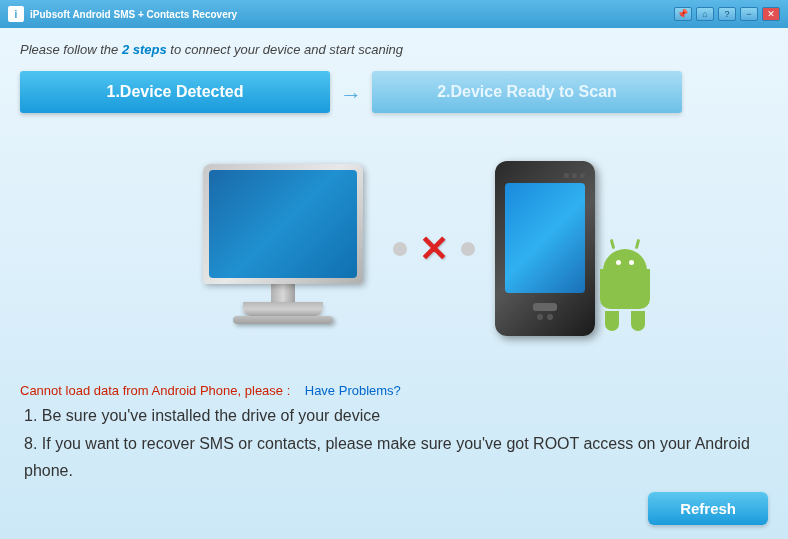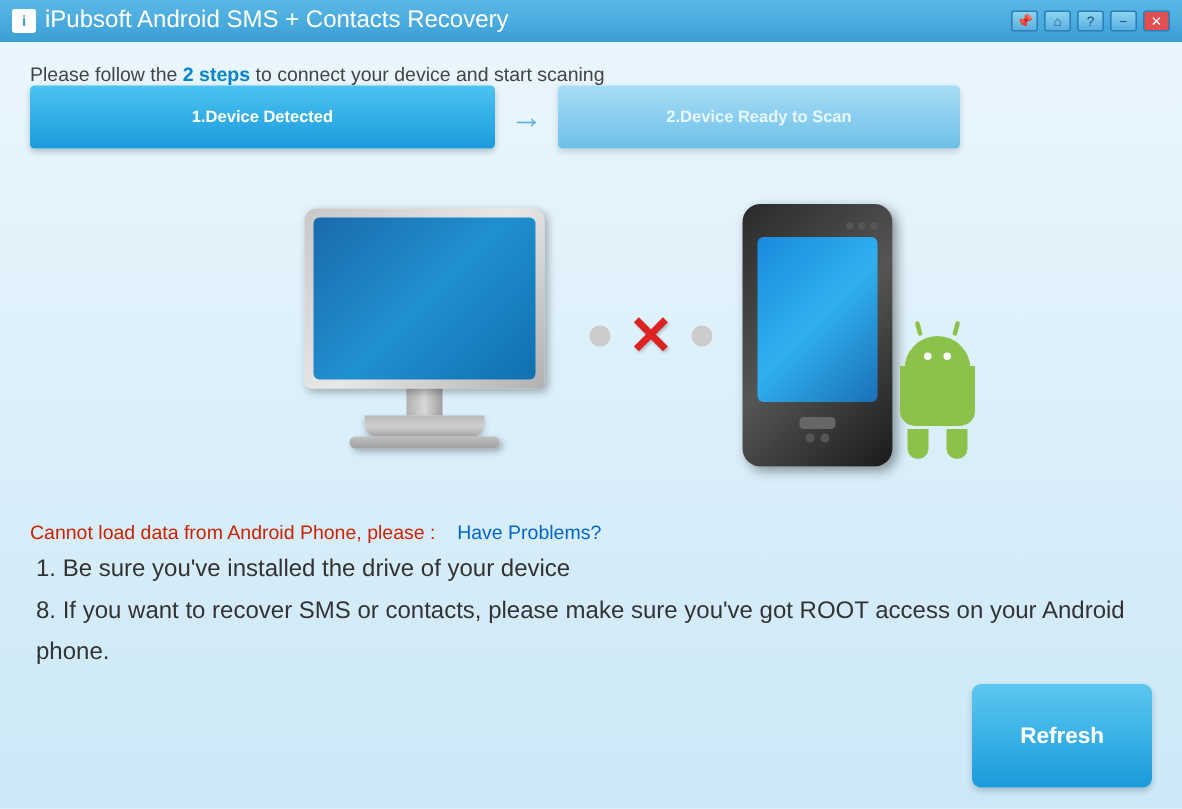--- a/index.html
+++ b/index.html
@@ -28,22 +28,22 @@
       border-radius: 2px;
       display: flex;
       align-items: center;
       justify-content: center;
       font-size: 10px;
       color: #3a9fd4;
       font-weight: bold;
     }
     .title-bar-text {
       color: white;
-      font-size: 16px;
-      font-weight: normal;
+      font-size: 10px;
+      font-weight: bold;
       flex: 1;
     }
     .title-bar-controls {
       display: flex;
       gap: 4px;
     }
     .title-bar-btn {
       width: 18px;
       height: 14px;
       background: #6ecef5;
@@ -70,54 +70,56 @@
       height: calc(100% - 28px);
       padding: 14px 20px 14px 20px;
       display: flex;
       flex-direction: column;
     }
 
     
     .instruction {
       font-size: 13px;
       color: #444;
+      margin-bottom: 14px;
+      font-style: italic;
     }
     .instruction .steps {
       color: #0084cc;
       font-weight: bold;
     }
 
     
     .steps-bar {
       display: flex;
       align-items: center;
       gap: 0;
       margin-bottom: 10px;
     }
     .step-btn {
       height: 42px;
       border-radius: 3px;
       border: none;
-      font-size: 11px;
+      font-size: 16px;
       font-weight: bold;
       cursor: pointer;
       display: flex;
       align-items: center;
       justify-content: center;
     }
     .step-btn.active {
       background: linear-gradient(to bottom, #4dc3f0, #1a9bdc);
       color: white;
       width: 310px;
       box-shadow: 0 2px 4px rgba(0,0,0,0.2);
     }
     .step-btn.inactive {
       background: linear-gradient(to bottom, #a8ddf5, #6dc0e8);
       color: #e8f6ff;
-      width: 268px;
+      width: 310px;
       box-shadow: 0 2px 4px rgba(0,0,0,0.15);
     }
     .step-arrow {
       color: #5aafe0;
       font-size: 22px;
       margin: 0 10px;
       font-weight: bold;
     }
 
     
@@ -345,21 +347,21 @@
     .refresh-btn-area {
       display: flex;
       justify-content: flex-end;
       margin-top: 8px;
     }
     .refresh-btn {
       background: linear-gradient(to bottom, #5cc8f0, #1a9bdc);
       color: white;
       border: none;
       border-radius: 6px;
-      padding: 26px 32px;
+      padding: 8px 32px;
       font-size: 15px;
       font-weight: bold;
       cursor: pointer;
       box-shadow: 0 2px 4px rgba(0,0,0,0.2);
     }
   </style>
 </head>
 <body>
 
 <div class="title-bar">

